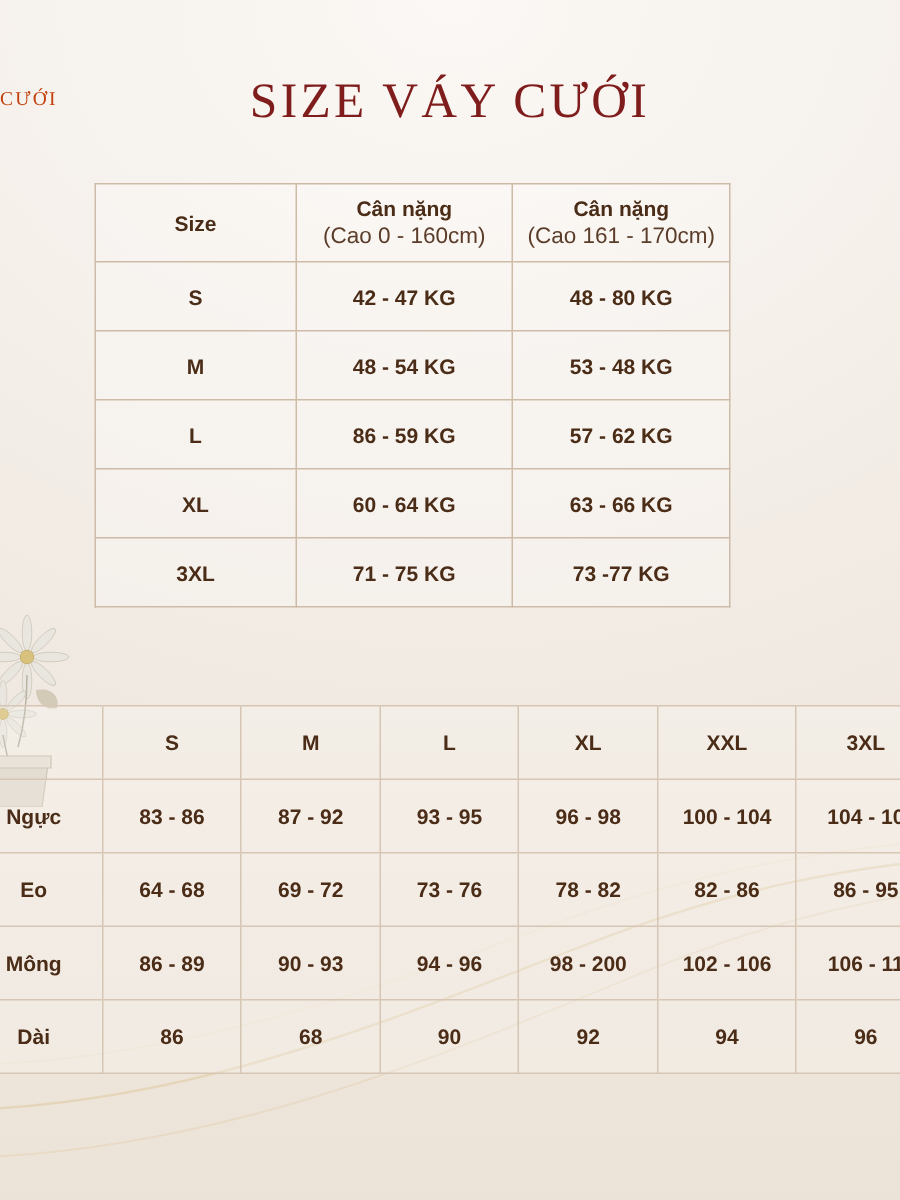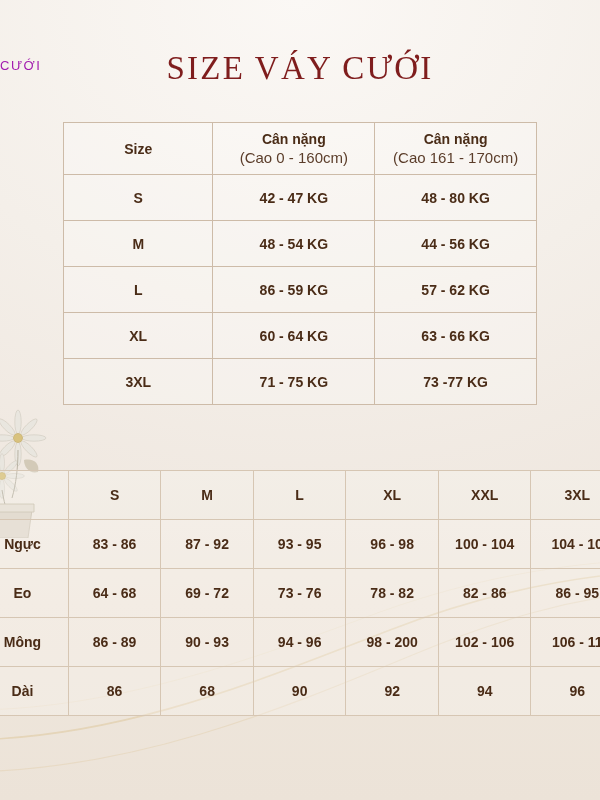--- a/index.html
+++ b/index.html
@@ -36,24 +36,24 @@
     overflow: hidden;
     opacity: .55;
   }
   .swoosh svg { display: block; }
 
   
   .logo-scrap {
     position: absolute;
     left: 0;
     top: 58px;
-    font-family: Liberation Sans, sans-serif;
+    font-family: Liberation Serif, serif;
     font-size: 13px;
     letter-spacing: 1.5px;
-    color: #a21caf;
+    color: #c2410c;
     white-space: nowrap;
   }
 
   
   .title {
     position: absolute;
     top: 50px;
     left: 0;
     width: 600px;
     text-align: center;
@@ -62,21 +62,21 @@
     letter-spacing: 2.2px;
     color: #7f1d1d;
     font-weight: 400;
   }
 
   
   .table1-wrap {
     position: absolute;
     left: 63px;
     top: 122px;
-    width: 474px;
+    width: 424px;
   }
   table.t1 {
     width: 100%;
     border-collapse: collapse;
     background: rgba(255,255,255,0.25);
   }
   table.t1 td, table.t1 th {
     border: 1px solid #cdbba8;
     text-align: center;
     font-size: 14px;
@@ -219,21 +219,21 @@
     </thead>
     <tbody>
       <tr>
         <td>S</td>
         <td>42 - 47 KG</td>
         <td>48 - 80 KG</td>
       </tr>
       <tr>
         <td>M</td>
         <td>48 - 54 KG</td>
-        <td>44 - 56 KG</td>
+        <td>53 - 48 KG</td>
       </tr>
       <tr>
         <td>L</td>
         <td>86 - 59 KG</td>
         <td>57 - 62 KG</td>
       </tr>
       <tr>
         <td>XL</td>
         <td>60 - 64 KG</td>
         <td>63 - 66 KG</td>

